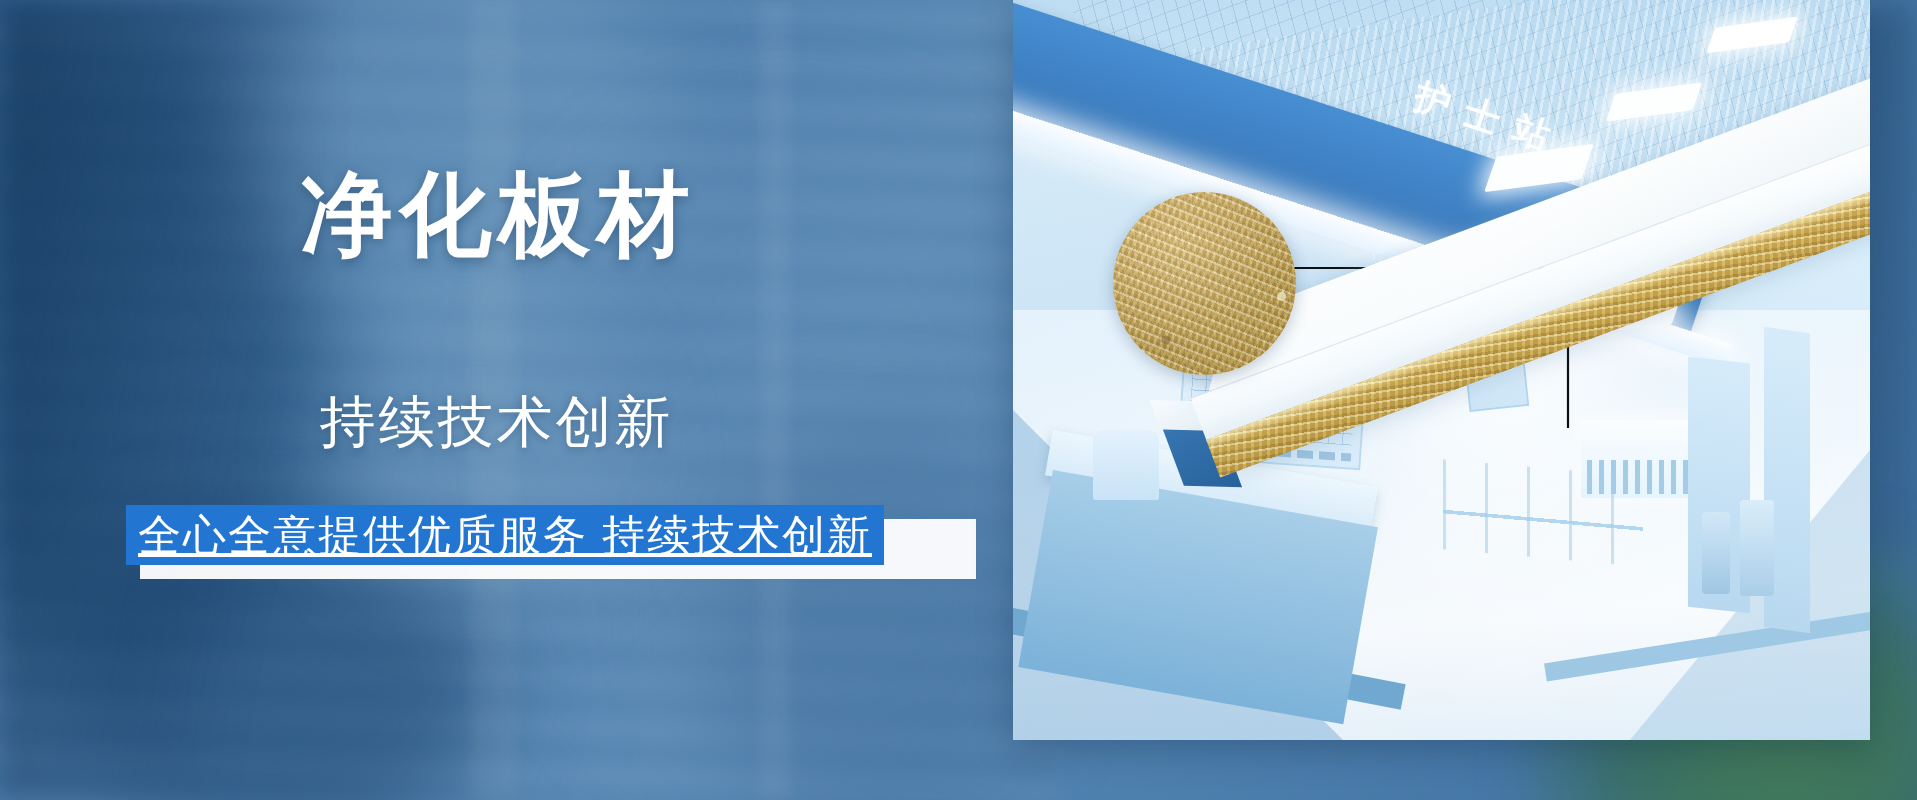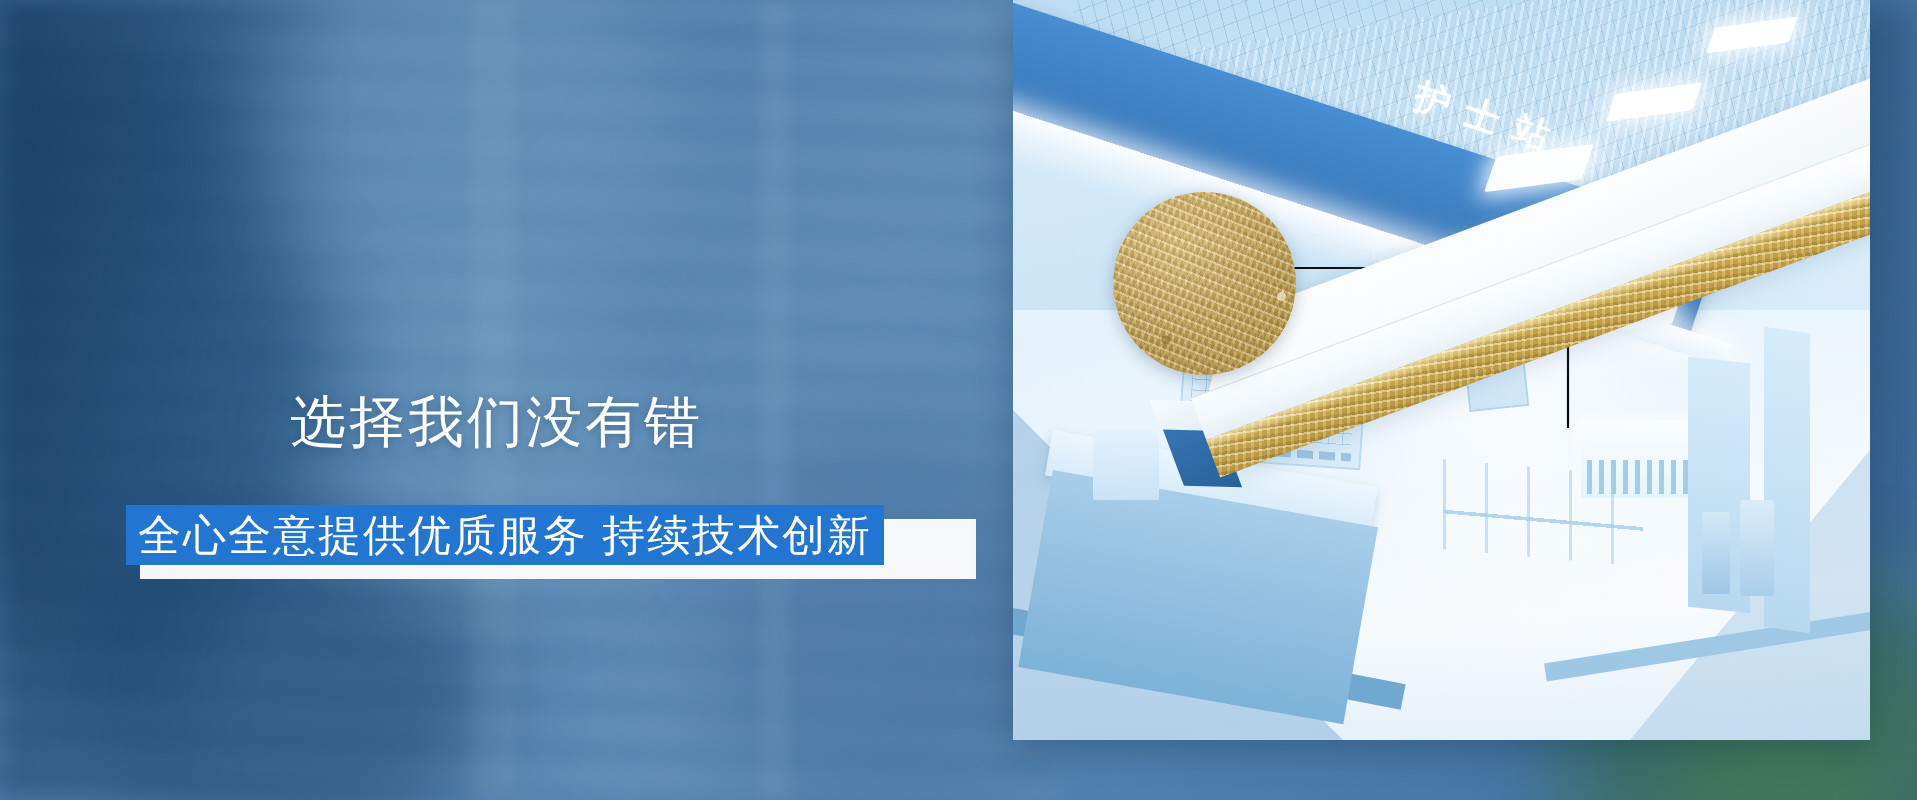--- a/index.html
+++ b/index.html
@@ -84,20 +84,21 @@
   .tagshadow{
     position:absolute;left:14px;top:14px;width:836px;height:60px;
     background:#ffffff;opacity:.95;
   }
   .tagbar{
     position:relative;display:inline-block;
     background:#2276d2;color:#ffffff;
     font-size:43px;line-height:60px;height:60px;
     padding:0 12px 0 12px;letter-spacing:2px;white-space:nowrap;
     font-weight:500;
+    text-decoration:underline;
   }
   .tagcursor{
     position:absolute;left:930px;top:5px;width:11px;height:62px;background:#ffffff;
   }
 
   
   .photo{
     position:absolute;left:1013px;top:0px;width:857px;height:740px;overflow:hidden;
     box-shadow:0 10px 34px rgba(10,35,64,.30);
   }
@@ -355,23 +356,24 @@
     <div class="bg-blob b6"></div>
     <div class="bg-colstripe" style="left:470px;width:46px;"></div>
     <div class="bg-colstripe" style="left:760px;width:30px;"></div>
     <div class="bg-dark-tl"></div>
     <div class="bg-rightdark"></div>
     <div class="bg-green"></div>
     <div class="bg-green2"></div>
   </div>
 
   <div class="copy">
-
-
-    <div class="sub sub2">选择我们没有错</div>
+    <div class="headline">净化板材</div>
+
+
+    <div class="sub sub2">持续技术创新</div>
 
     <div class="tagwrap">
       <div class="tagshadow"></div>
       <div class="tagbar">全心全意提供优质服务 持续技术创新</div>
       <div class="tagcursor"></div>
     </div>
   </div>
 
   <div class="photo">
     <div class="room">

